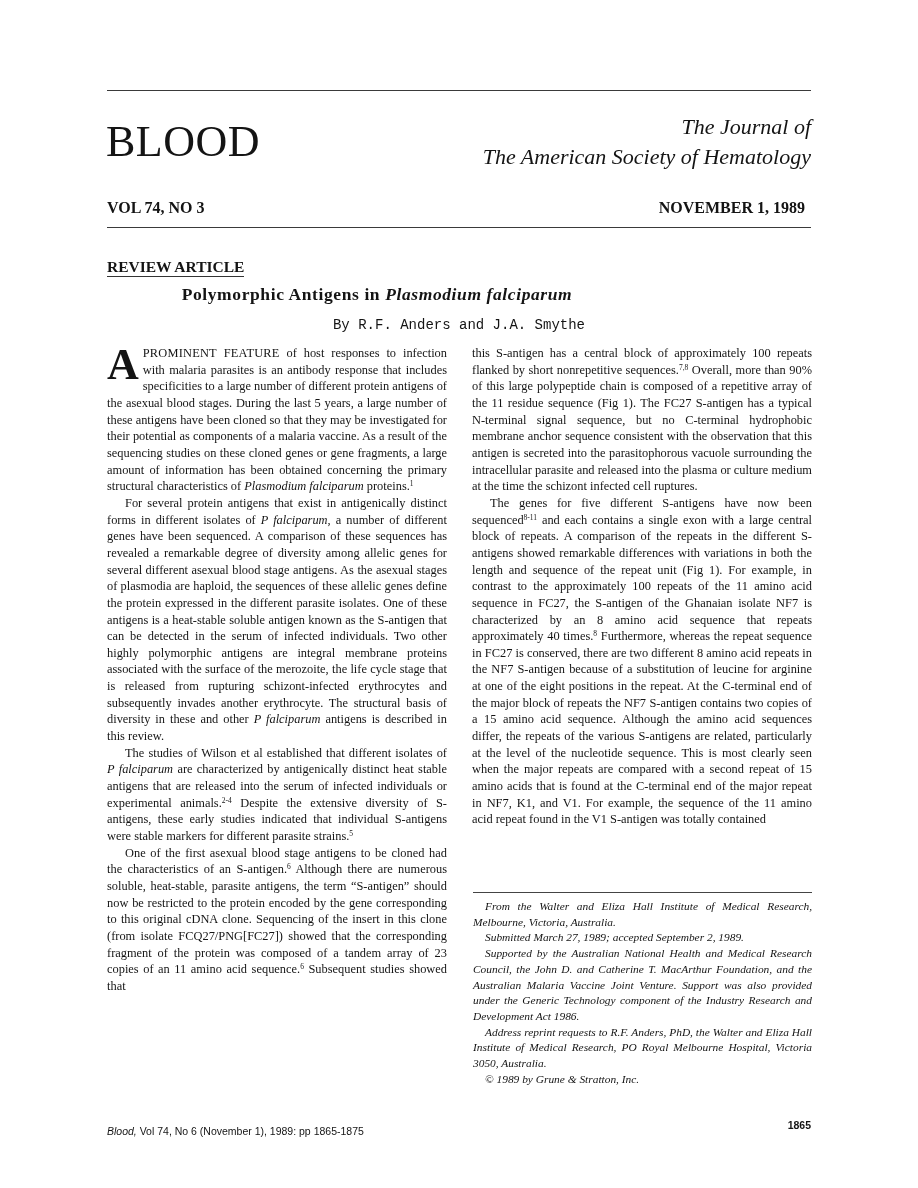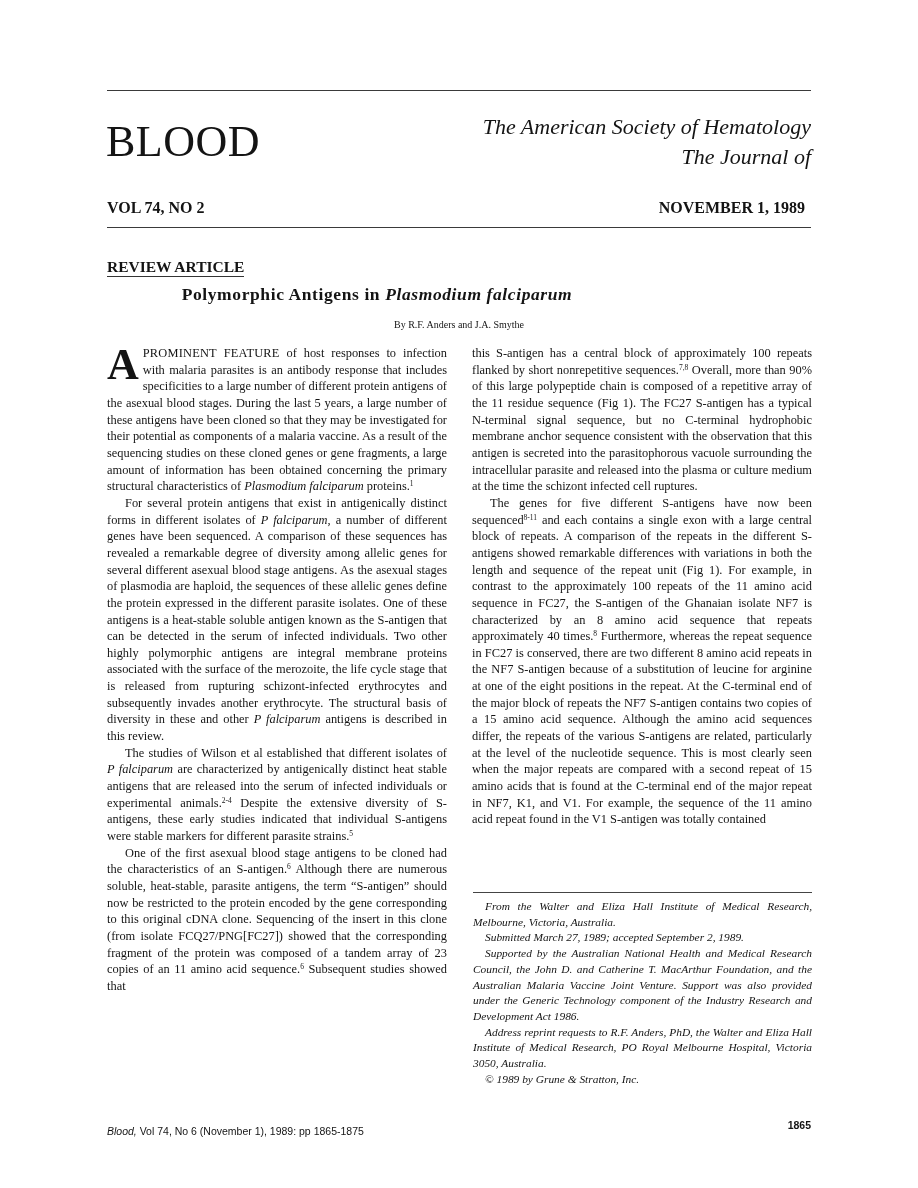--- a/index.html
+++ b/index.html
@@ -8,21 +8,21 @@
   #rule-top { top: 90px; }
   #rule-mid { top: 227px; }
   .journal-name { position: absolute; left: 106px; top: 112px; font-size: 44px; font-weight: normal; letter-spacing: 0.5px; line-height: 60px; }
   .journal-sub { position: absolute; right: 107px; top: 112px; text-align: right; font-style: italic; font-size: 22px; line-height: 30px; }
   .issue-left, .issue-right { position: absolute; top: 199px; font-weight: bold; font-size: 16px; line-height: 18px; }
   .issue-left { left: 107px; }
   .issue-right { right: 113px; }
   .section-label { position: absolute; left: 107px; top: 258px; font-weight: bold; font-size: 15.5px; line-height: 18px; border-bottom: 1.5px solid #333; padding-bottom: 0px; }
   .article-title { position: absolute; left: 0; width: 754px; top: 283px; text-align: center; font-weight: bold; font-size: 17.5px; line-height: 22px; letter-spacing: 0.6px; }
   .article-title i { font-style: italic; }
-  .authors { position: absolute; left: 0; width: 918px; top: 318px; text-align: center; font-family: Liberation Serif, serif; font-size: 10px; line-height: 14px; }
+  .authors { position: absolute; left: 0; width: 918px; top: 318px; text-align: center; font-family: Liberation Mono, monospace; font-size: 14px; line-height: 14px; }
   .col { position: absolute; top: 345px; width: 340px; font-size: 12.4px; line-height: 16.65px; text-align: justify; hyphens: manual; }
   #col-left { left: 107px; }
   #col-right { left: 472px; }
   .col p { margin: 0; text-indent: 18px; }
   .col p.noindent { text-indent: 0; }
   .dropcap { float: left; font-size: 44px; line-height: 34px; font-weight: bold; margin: 3px 4px 0 0; font-family: "Liberation Serif", serif; }
   .smallcaps { letter-spacing: 0.2px; }
   .subhead { margin: 16px 0 12px 0 !important; font-style: italic; text-indent: 0 !important; }
   sup { font-size: 7.5px; line-height: 0; vertical-align: 4px; }
   .fn-rule { position: absolute; left: 473px; width: 339px; top: 892px; border-top: 1.3px solid #444; }
@@ -33,25 +33,25 @@
   .footer-page { position: absolute; right: 107px; top: 1119px; font-family: "Liberation Sans", "DejaVu Sans", sans-serif; font-size: 10.5px; line-height: 13px; font-weight: bold; }
 </style>
 </head>
 <body>
 
 <div class="rule" id="rule-top"></div>
 
 <div class="journal-name">BLOOD</div>
 
 <div class="journal-sub">
+  <div>The Journal of</div>
   <div>The American Society of Hematology</div>
-  <div>The Journal of</div>
 </div>
 
-<div class="issue-left">VOL 74, NO 2</div>
+<div class="issue-left">VOL 74, NO 3</div>
 <div class="issue-right">NOVEMBER 1, 1989</div>
 
 <div class="rule" id="rule-mid"></div>
 
 <div class="section-label">REVIEW ARTICLE</div>
 
 <div class="article-title">
   <span>Polymorphic Antigens in </span><i>Plasmodium falciparum</i>
 </div>
 

